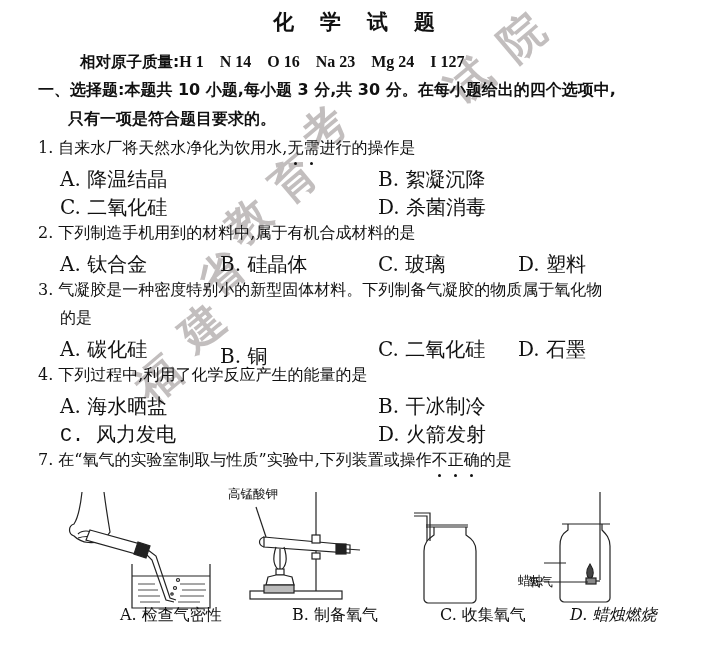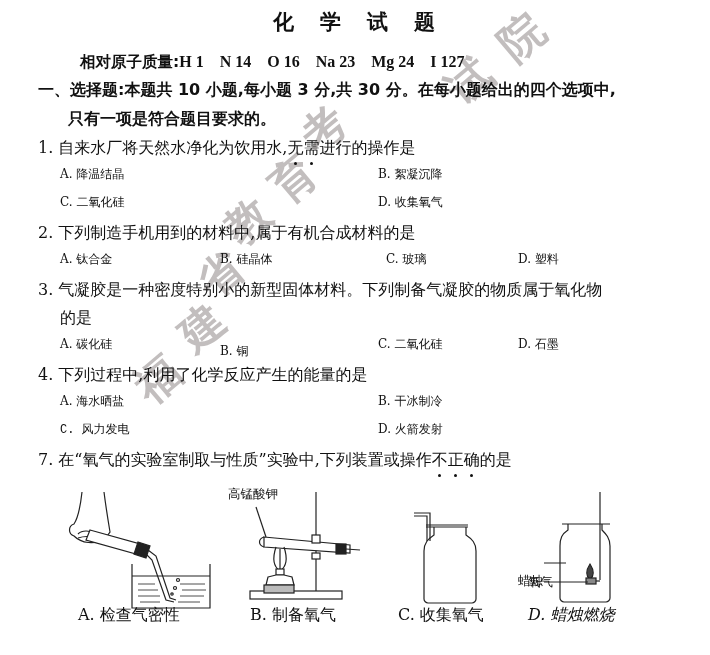--- a/index.html
+++ b/index.html
@@ -7,25 +7,25 @@
          font-family:"DejaVu Serif","Liberation Serif",serif; color:#111; }
   .abs { position:absolute; white-space:nowrap; }
   .title { top:8px; left:0; width:710px; text-align:center; font-size:21px; font-weight:bold;
            font-family:"DejaVu Sans","Liberation Sans",sans-serif; letter-spacing:2px; }
   .title span { display:inline-block; margin:0 12px; }
   .masses { top:52px; left:80px; font-size:15.5px; font-weight:bold; }
   .masses .lbl { font-family:"DejaVu Sans","Liberation Sans",sans-serif; font-weight:bold; }
   .masses .el { margin-right:16px; font-family:"Liberation Serif",serif; font-weight:bold; font-size:16px;margin-top:12px; }
   .section { font-size:16px; font-weight:bold; font-family:"DejaVu Sans","Liberation Sans",sans-serif; }
   .q { font-size:16px; }
-  .opt { font-size:12px; }
+  .opt { font-size:20px; }
   .dot { position:relative; display:inline-block; }
   .dot::after { content:""; position:absolute; left:50%; bottom:-6px; width:3px; height:3px; margin-left:-1.5px;
                 background:#111; border-radius:50%; }
-  .caption { font-size:16px; }
+  .caption { font-size:16px;margin-left:42px; }
   .watermark { position:absolute; color:rgba(120,110,110,0.45); font-family:"DejaVu Serif",serif;
                font-weight:bold; font-size:44px; pointer-events:none; }
   svg.fig { position:absolute; overflow:visible; }
   .lbl-small { font-size:12.5px; font-family:"DejaVu Sans","Liberation Sans",sans-serif; }
 </style>
 </head>
 <body>
 
 <div>
   <span class="watermark" style="left:136px;top:350px;transform:rotate(-40deg);">福</span>
@@ -48,26 +48,26 @@
 
 <div class="abs section" style="top:80px;left:38px;">一、选择题:本题共 10 小题,每小题 3 分,共 30 分。在每小题给出的四个选项中,</div>
 <div class="abs section" style="top:109px;left:68px;">只有一项是符合题目要求的。</div>
 
 <div class="abs q" style="top:138px;left:38px;">
   <span>1. 自来水厂将天然水净化为饮用水,</span><span class="dot">无</span><span class="dot">需</span><span>进行的操作是</span>
 </div>
 <div class="abs opt" style="top:166px;left:60px;">A. 降温结晶</div>
 <div class="abs opt" style="top:166px;left:378px;">B. 絮凝沉降</div>
 <div class="abs opt" style="top:194px;left:60px;">C. 二氧化硅</div>
-<div class="abs opt" style="top:194px;left:378px;">D. 收集氧气</div>
+<div class="abs opt" style="top:194px;left:378px;">D. 杀菌消毒</div>
 
 <div class="abs q" style="top:223px;left:38px;">2. 下列制造手机用到的材料中,属于有机合成材料的是</div>
 <div class="abs opt" style="top:251px;left:60px;">A. 钛合金</div>
 <div class="abs opt" style="top:251px;left:220px;">B. 硅晶体</div>
-<div class="abs opt" style="top:251px;left:378px;margin-left:8px;">C. 玻璃</div>
+<div class="abs opt" style="top:251px;left:378px;">C. 玻璃</div>
 <div class="abs opt" style="top:251px;left:518px;">D. 塑料</div>
 
 <div class="abs q" style="top:280px;left:38px;">3. 气凝胶是一种密度特别小的新型固体材料。下列制备气凝胶的物质属于氧化物</div>
 <div class="abs q" style="top:308px;left:60px;">的是</div>
 <div class="abs opt" style="top:336px;left:60px;">A. 碳化硅</div>
 <div class="abs opt" style="top:343px;left:220px;">B. 铜</div>
 <div class="abs opt" style="top:336px;left:378px;">C. 二氧化硅</div>
 <div class="abs opt" style="top:336px;left:518px;">D. 石墨</div>
 
 <div class="abs q" style="top:365px;left:38px;">4. 下列过程中,利用了化学反应产生的能量的是</div>

